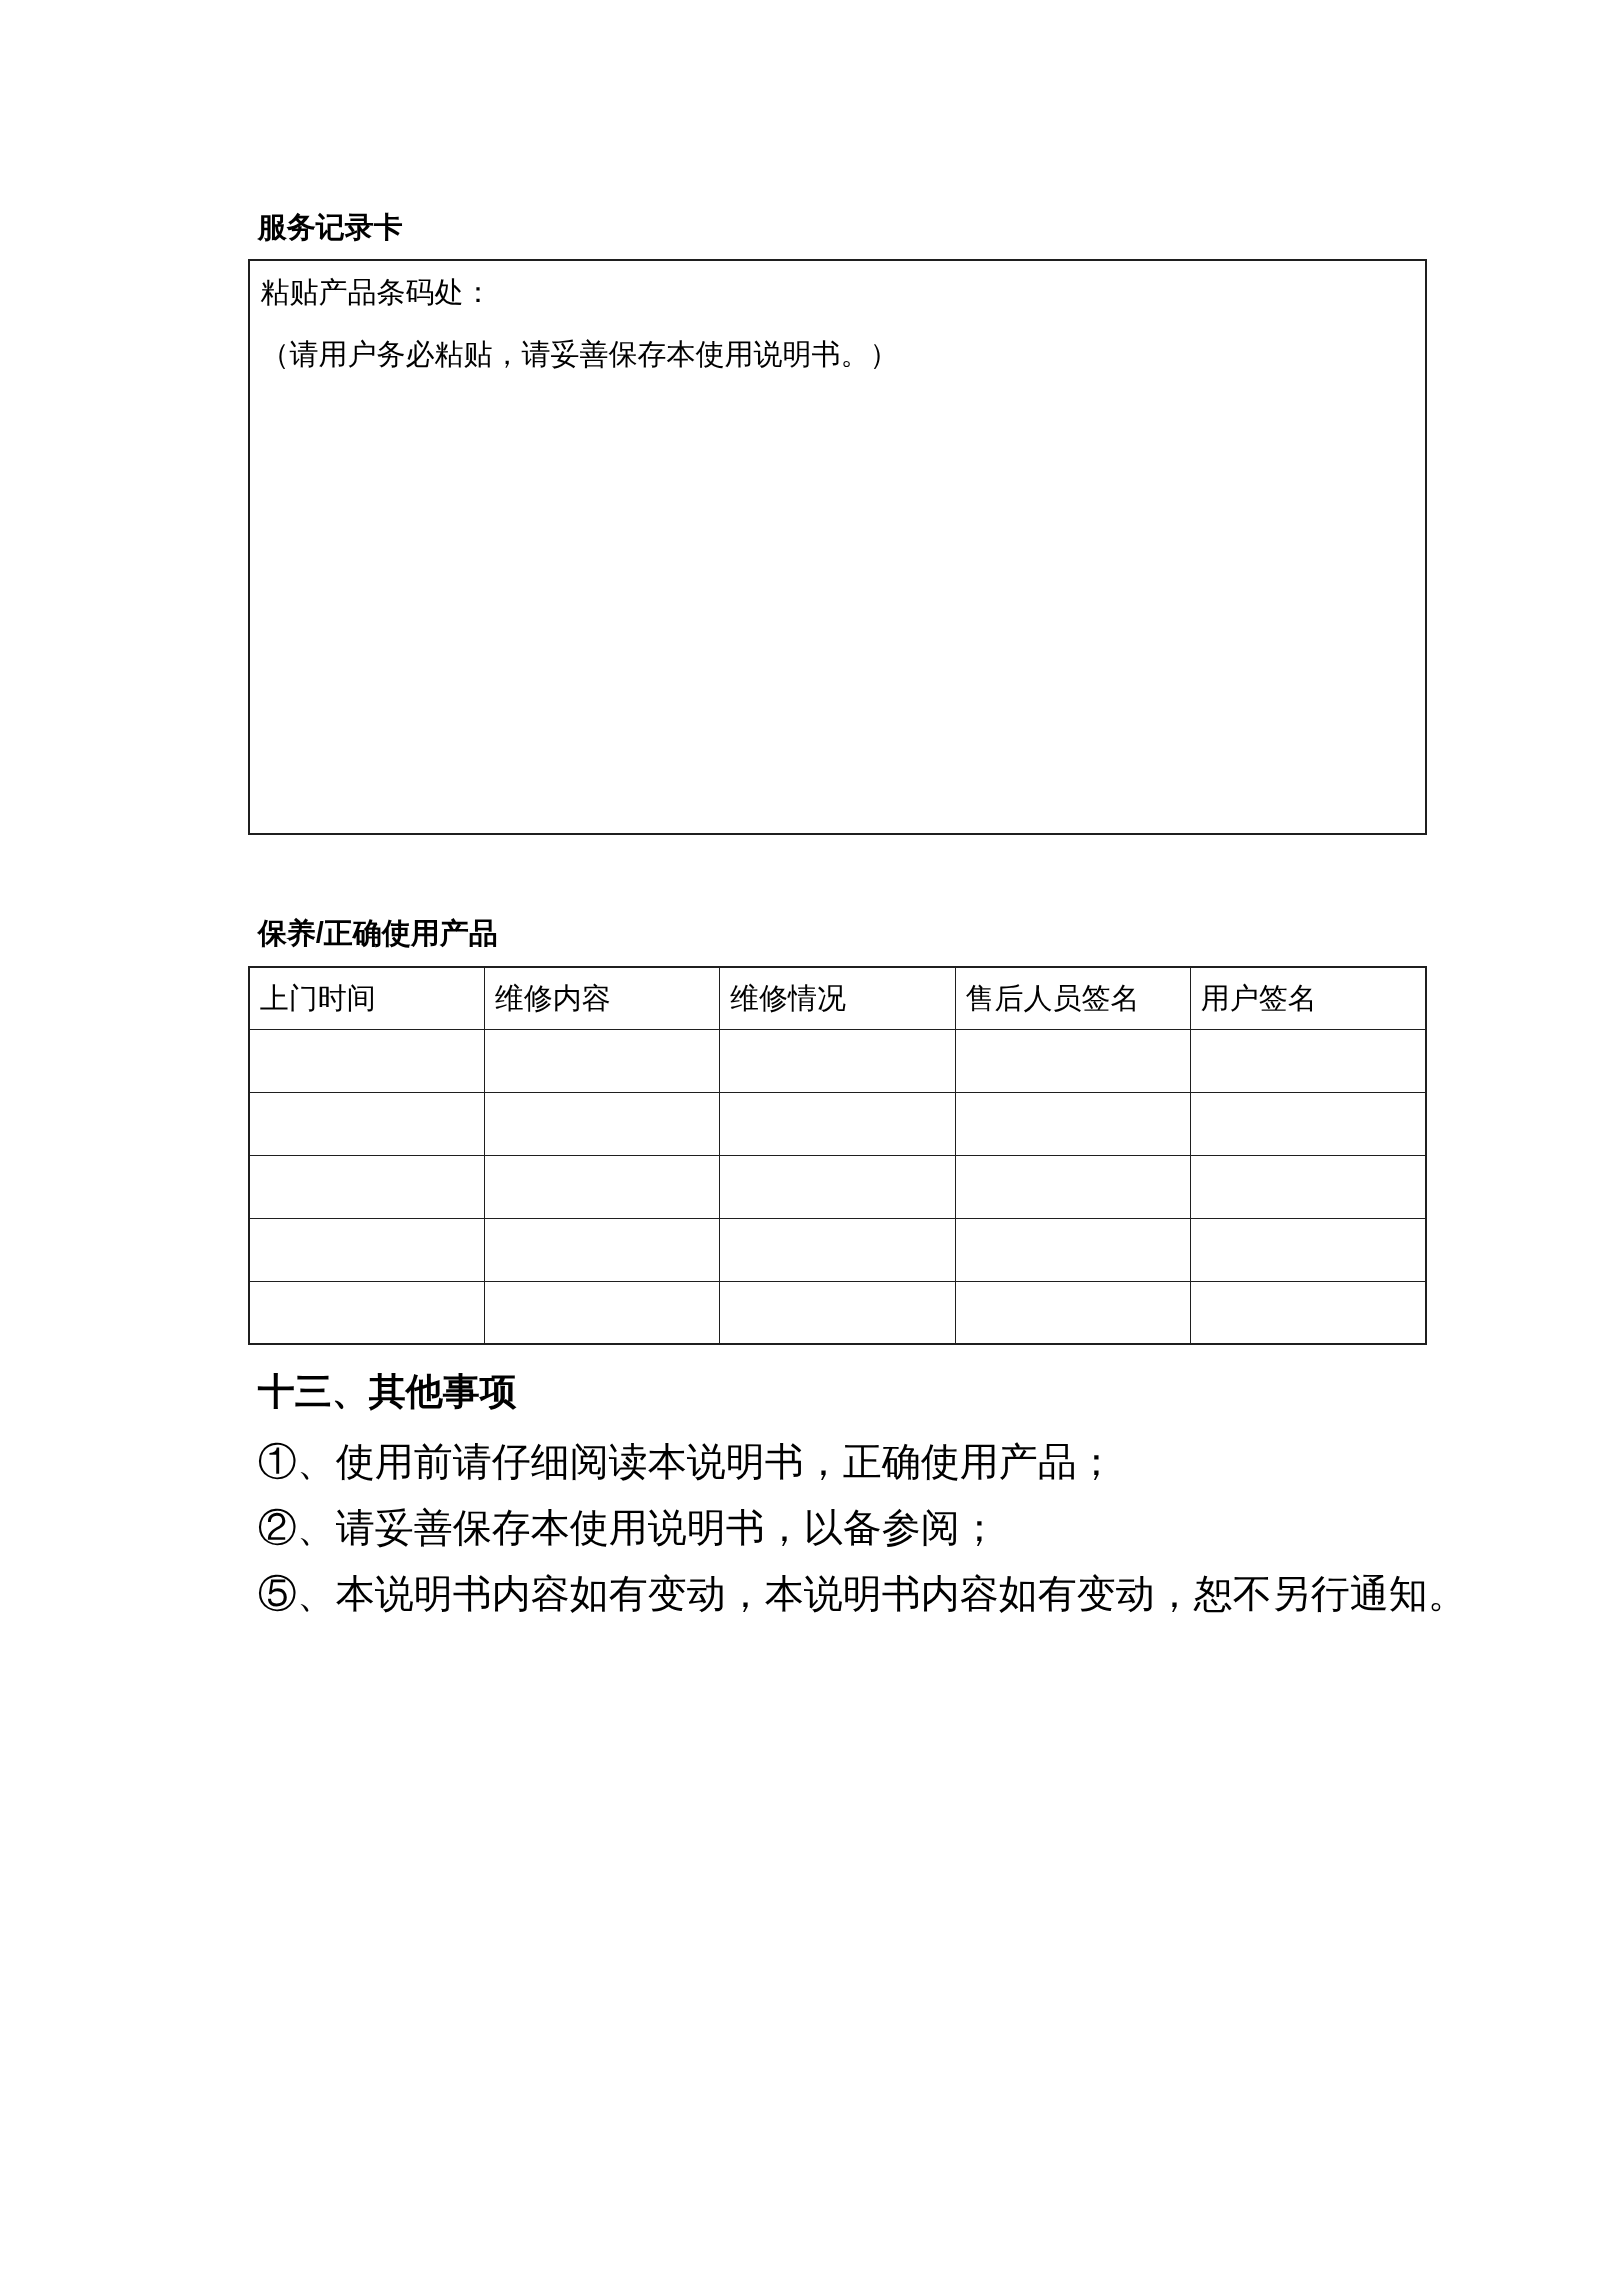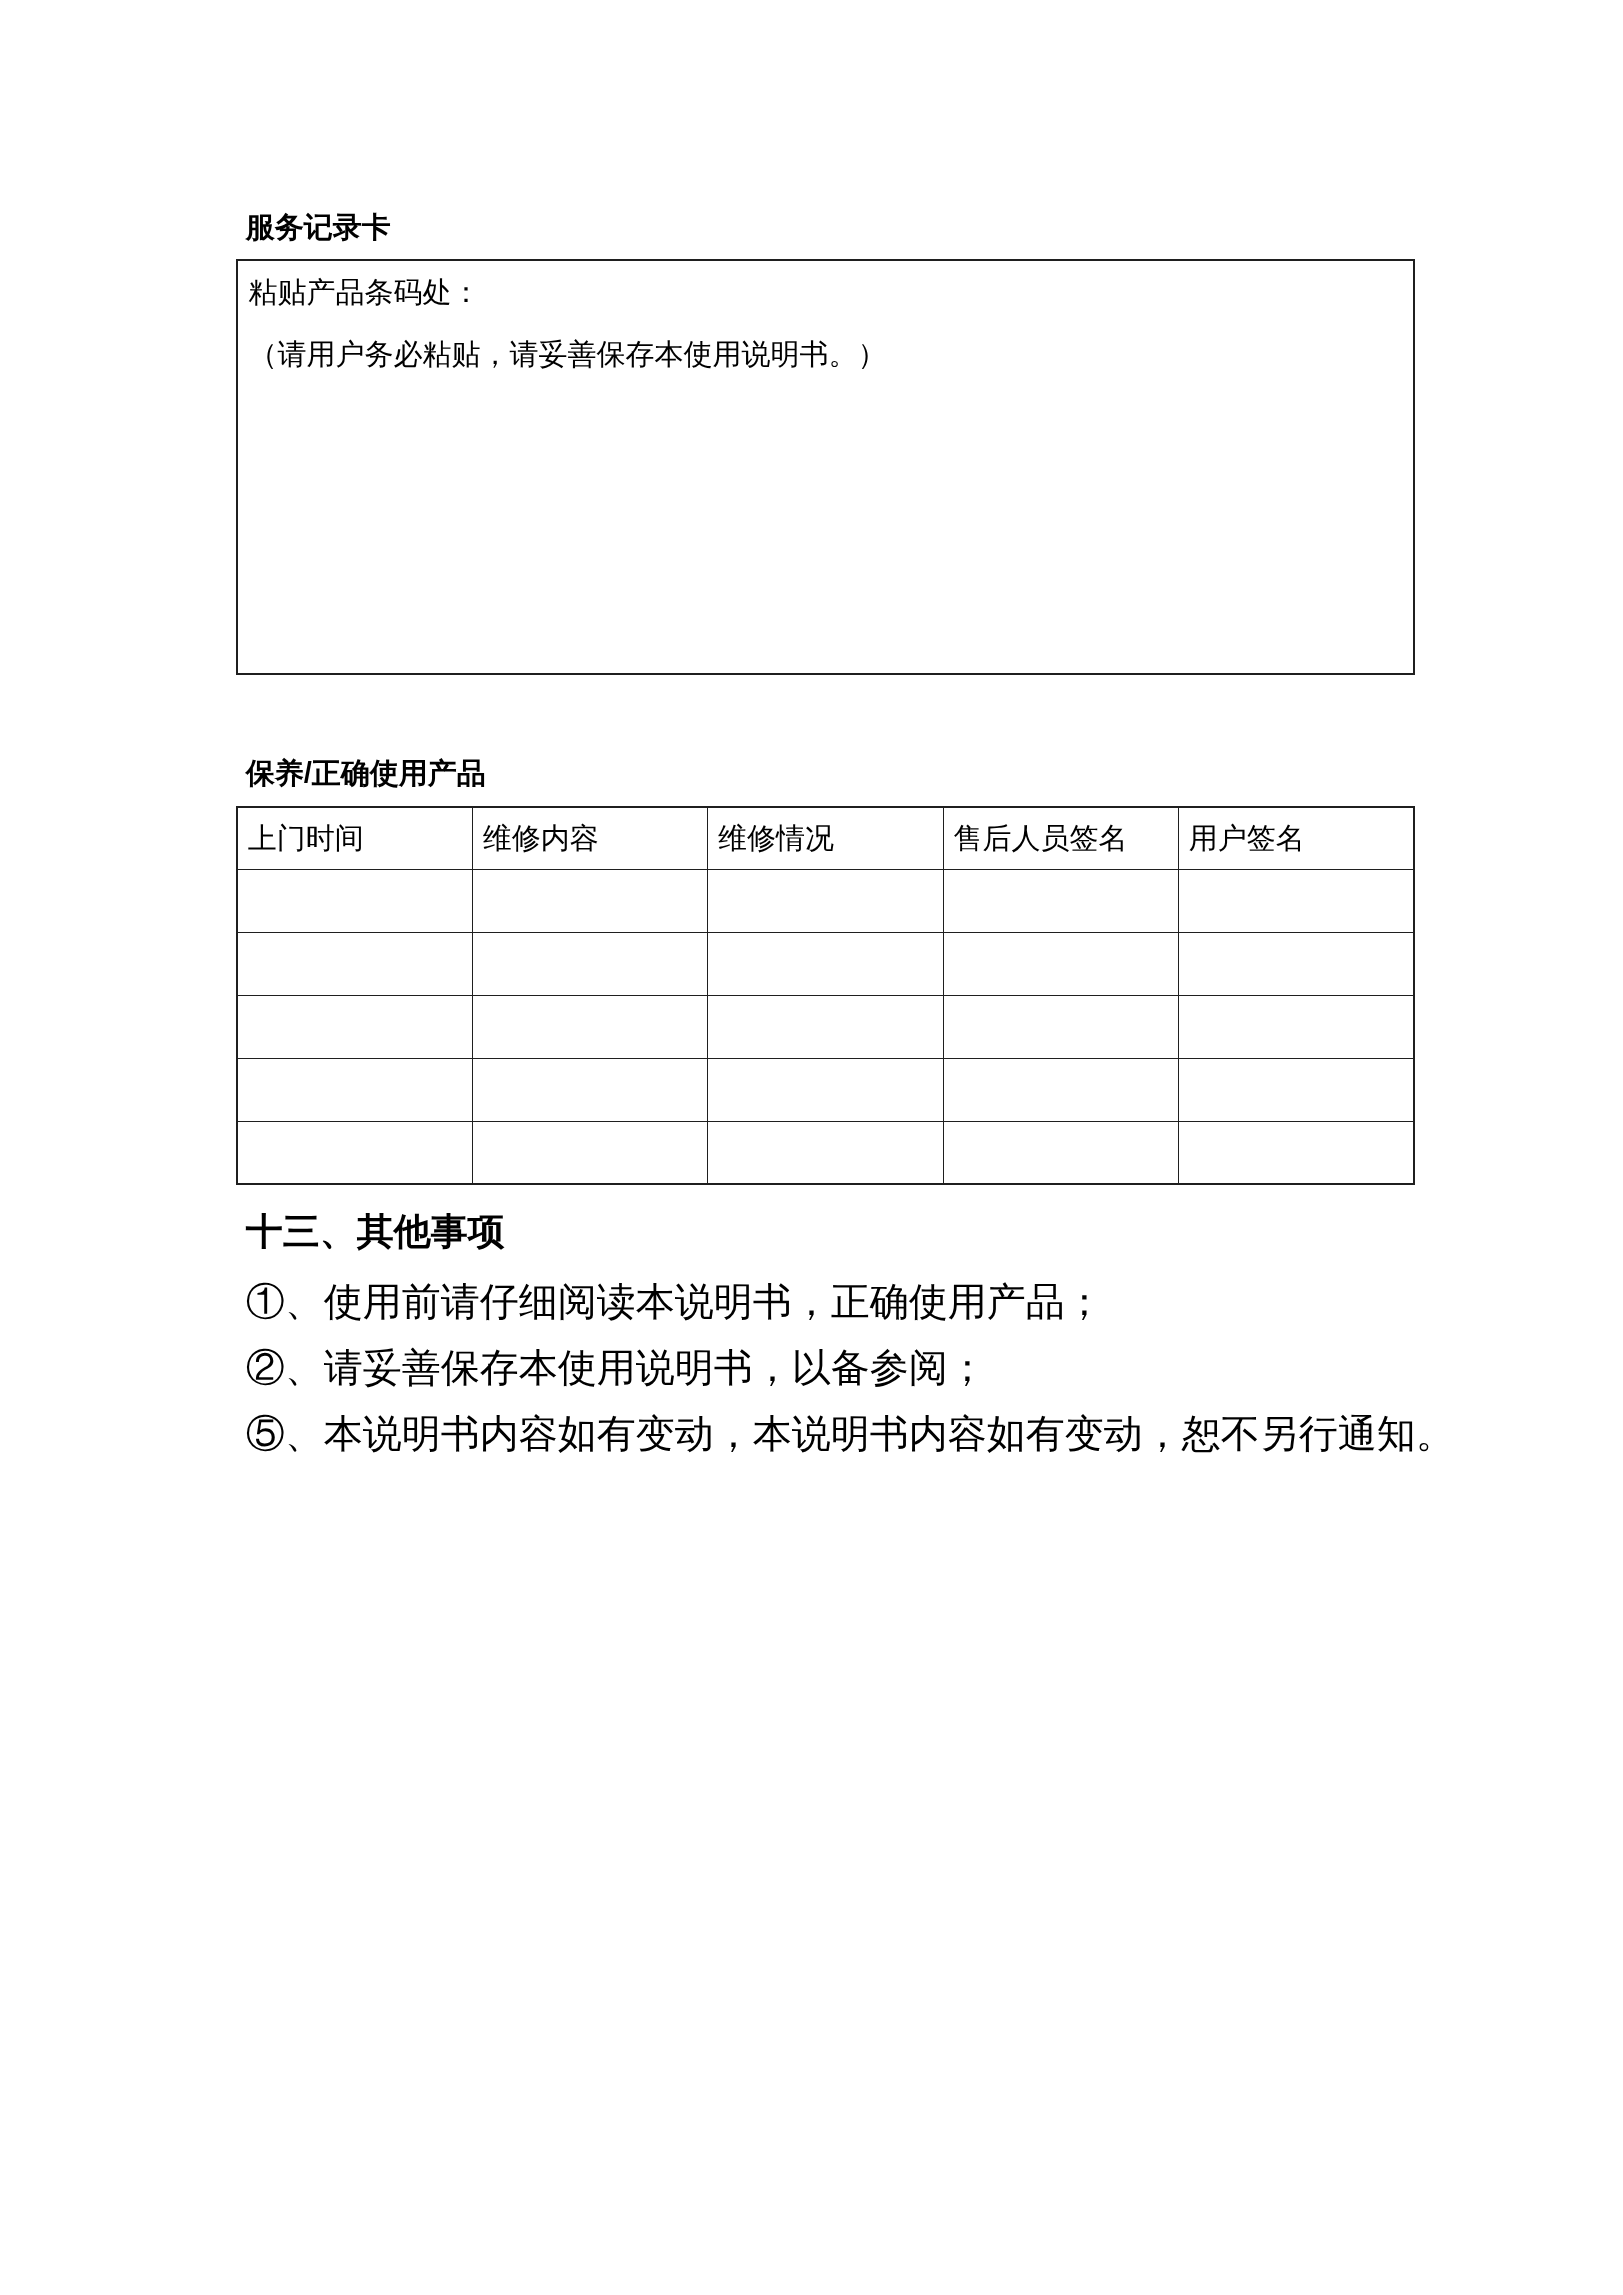--- a/index.html
+++ b/index.html
@@ -8,33 +8,33 @@
   }
   body {
     width: 1623px;
     height: 2295px;
     position: relative;
     font-family: "Liberation Sans", sans-serif;
     color: #000000;
   }
   .content {
     position: absolute;
-    left: 236px;
+    left: 248px;
     top: 0;
     width: 1179px;
   }
   .card-title {
     margin: 213px 0 0 9.8px;
     font-size: 29px;
     line-height: 29px;
     font-weight: bold;
   }
   .barcode-box {
     margin-top: 17px;
-    height: 416px;
+    height: 576px;
     border: 2px solid #1f1f1f;
     padding: 0 13px 0 10.5px;
     font-size: 29px;
     line-height: 62px;
   }
   .barcode-box p { margin: 0; }
   .record-title {
     margin: 84px 0 0 9.8px;
     font-size: 29px;
     line-height: 29px;

